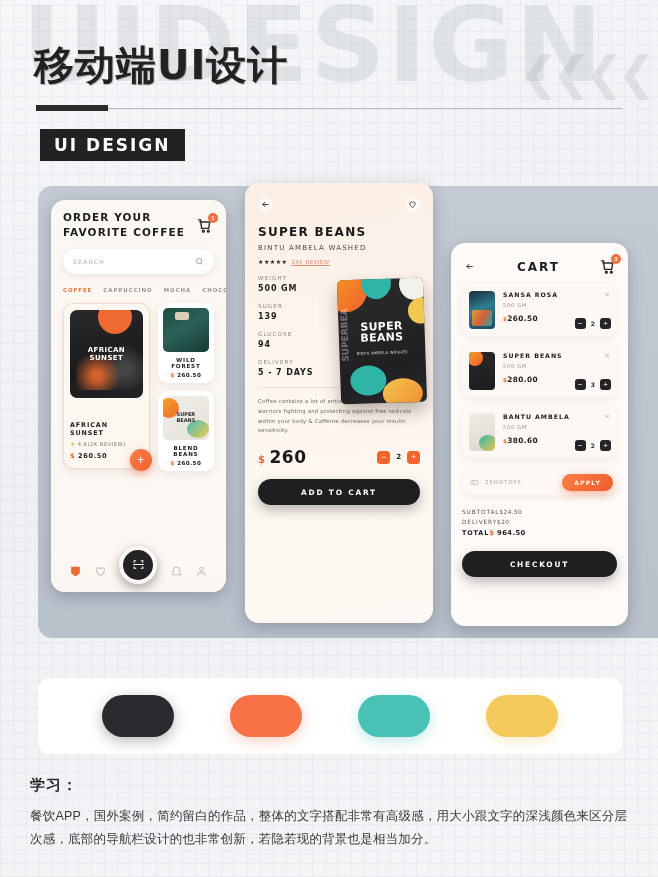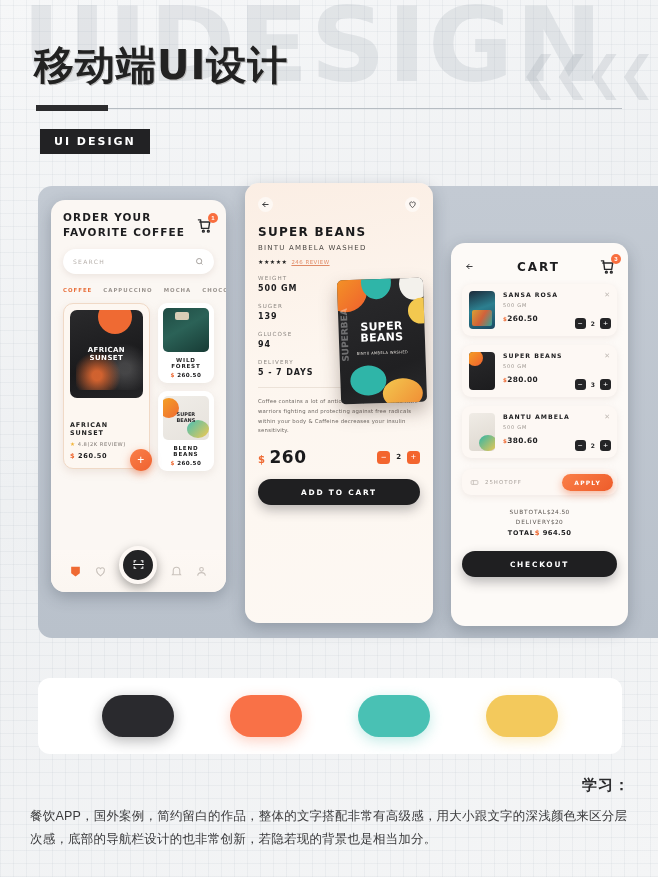--- a/index.html
+++ b/index.html
@@ -39,21 +39,21 @@
     letter-spacing: 1px;
     font-family: "DejaVu Sans", sans-serif;
     text-shadow: 1px 1px 0 #bbb;
   }
   .rule-wrap { position: absolute; top: 105px; left: 36px; width: 586px; height: 6px; }
   .rule-bar { position: absolute; left: 0; top: 0; width: 72px; height: 6px; background: #2c2c2e; }
   .rule-line { position: absolute; left: 72px; top: 2.5px; width: 514px; height: 1px; background: #b6bcc2; }
   .badge-uidesign {
     position: absolute; top: 129px; left: 40px;
     background: #222224; color: #fff;
-    font-size: 11px; font-weight: bold; letter-spacing: 2px;
+    font-size: 17px; font-weight: bold; letter-spacing: 2px;
     padding: 6px 14px;
     font-family: "DejaVu Sans", sans-serif;
   }
 
   
   .showcase {
     position: absolute; top: 186px; left: 38px;
     width: 652px; height: 452px;
     background: linear-gradient(180deg,#c3cad3 0%, #b9c1cb 100%);
     border-radius: 14px;
@@ -262,38 +262,38 @@
 
   .coupon { margin-top:11px; background:#fdf8f4; border-radius:9px; height:26px; display:flex;
             align-items:center; justify-content:space-between; padding:0 4px 0 8px;
             box-shadow:0 2px 7px rgba(190,170,160,.2); }
   .cp-left { display:flex; align-items:center; gap:6px; }
   .cp-code { font-size:5.4px; letter-spacing:1px; color:#aaa39d; font-family:"DejaVu Sans",sans-serif;}
   .apply { background:linear-gradient(140deg,#fa7f48,#ee5c2a); color:#fff; border:none; cursor:pointer;
            border-radius:13px; padding:5px 12px; font-size:6px; font-weight:bold; letter-spacing:1.2px;
            box-shadow:0 3px 8px rgba(235,100,50,.45); font-family:"DejaVu Sans",sans-serif;}
   .sum { margin-top:14px; }
-  .sum-row { display:flex; justify-content:center; margin-top:4px; }
+  .sum-row { display:flex; justify-content:flex-start; margin-top:4px; }
   .sum-k { font-size:5.8px; letter-spacing:.9px; color:#5d5752; font-family:"DejaVu Sans",sans-serif;}
   .sum-v { font-size:5.8px; letter-spacing:.4px; color:#5d5752; font-family:"DejaVu Sans",sans-serif;}
   .sum-row.total .sum-k { font-weight:bold; color:#1d1d1f; font-size:6.4px; }
   .sum-row.total .sum-v { font-weight:bold; color:#1d1d1f; font-size:6.8px; }
   .sum-row.total .sum-v i { color:#ef6a33; font-style:normal; }
 
   
   .palette {
     position: absolute; left: 38px; top: 678px; width: 584px; height: 76px;
     background: #fff; border-radius: 12px;
     display: flex; align-items: center; justify-content: center; gap: 56px;
   }
   .swatch { width: 72px; height: 42px; border-radius: 21px; }
 
   
   .foot { position: absolute; left: 30px; top: 776px; width: 600px; }
-  .foot-h { font-size: 15px; font-weight: bold; color: #2a2a2c; letter-spacing: 1px; text-align: right; }
+  .foot-h { font-size: 15px; font-weight: bold; color: #2a2a2c; letter-spacing: 1px; }
   .foot-p { font-size: 12.5px; color: #3a3a3c; line-height: 1.85; margin-top: 10px; letter-spacing: .2px; }
 </style>
 </head>
 <body>
 
 <div class="page"></div>
 
 <div class="hero">
   <div class="ghost-text">UIDESIGN</div>
   <div class="ghost-chevrons">❮❮❮❮</div>

